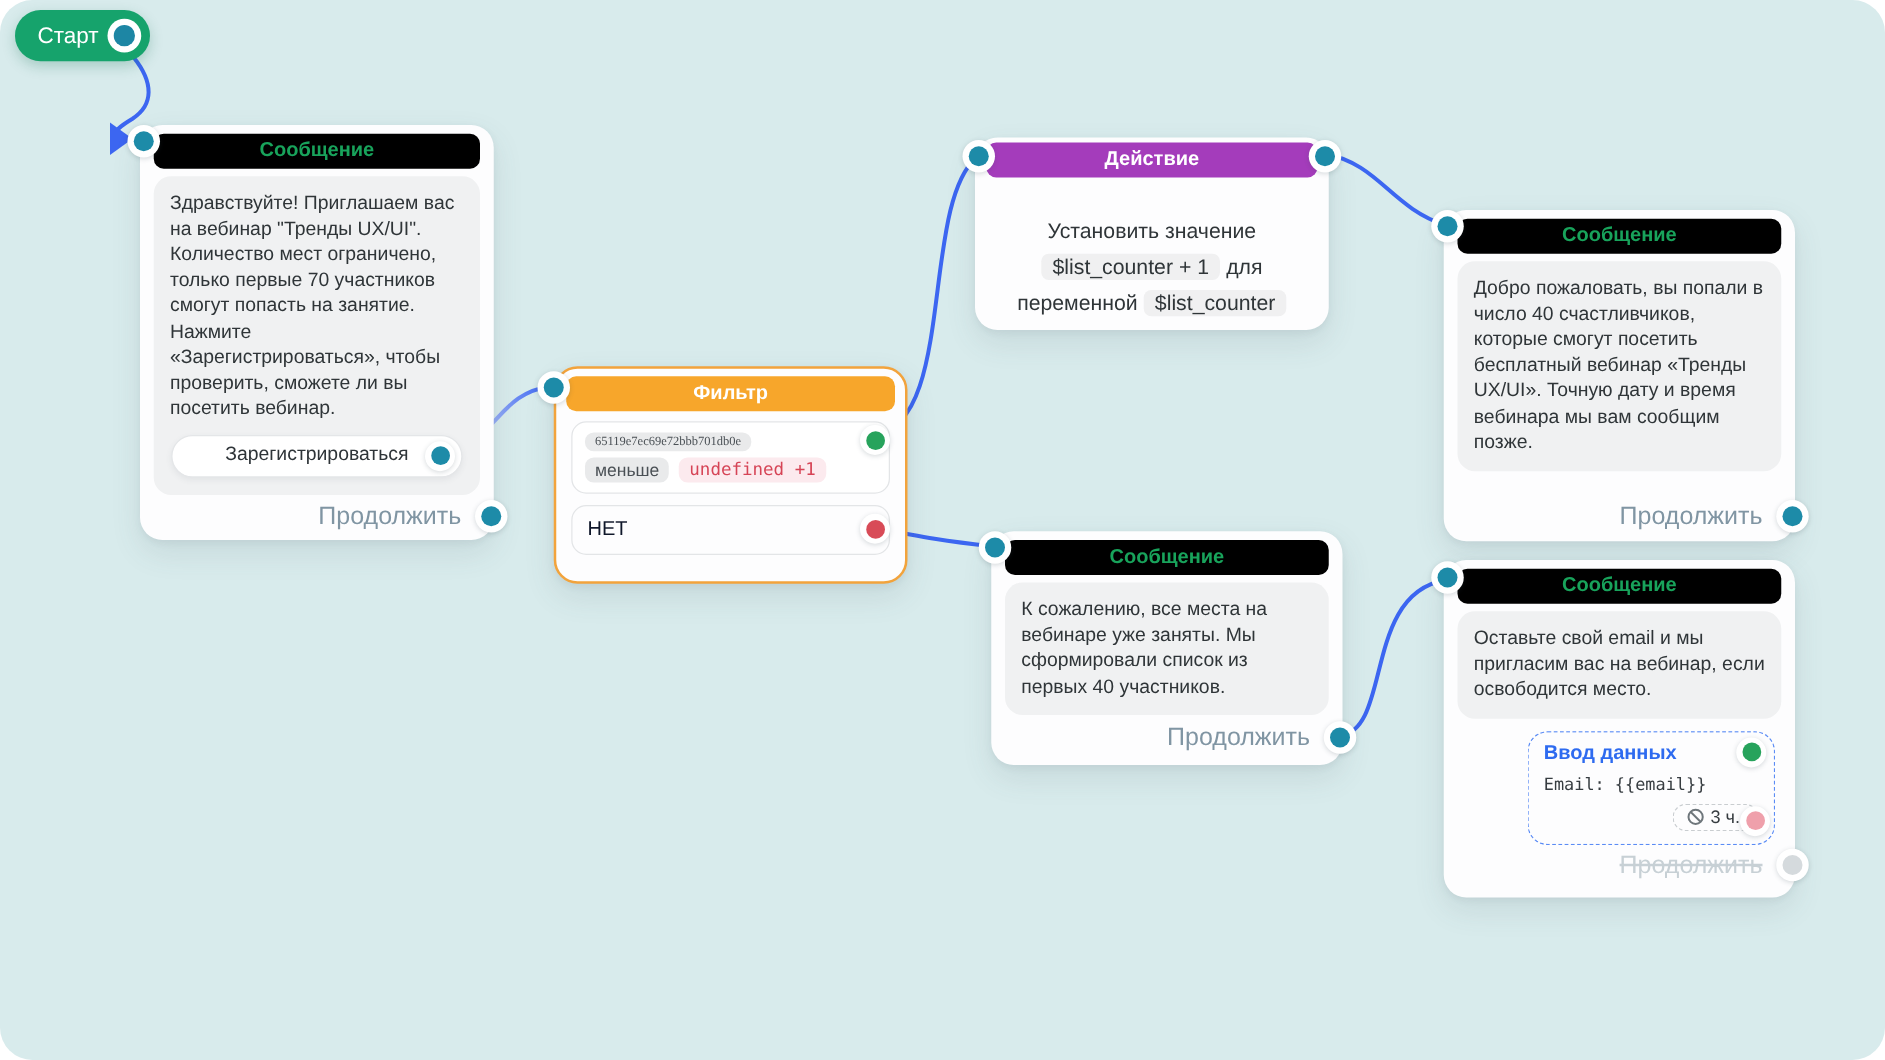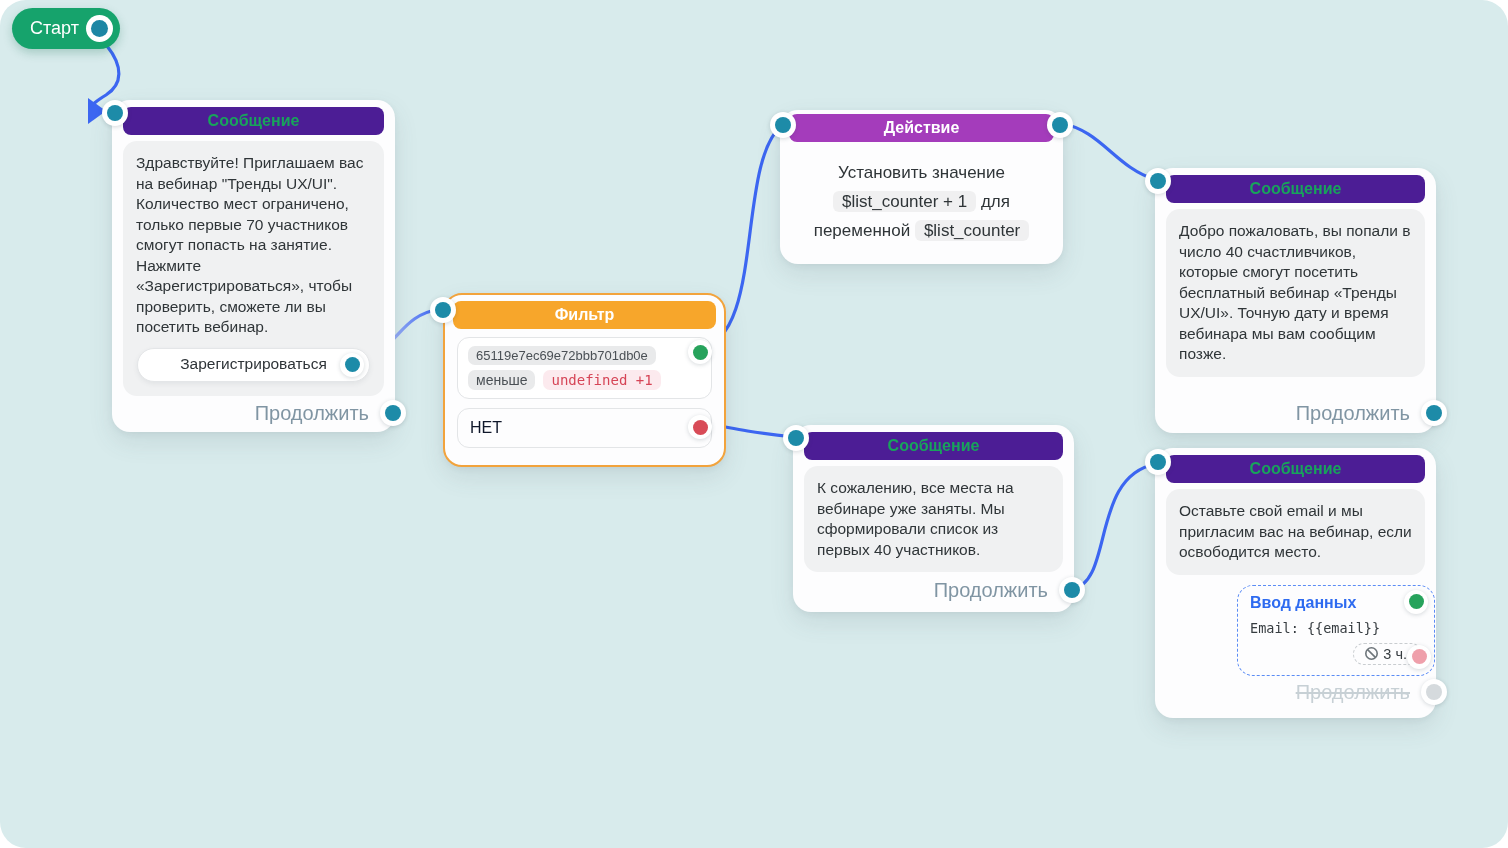--- a/index.html
+++ b/index.html
@@ -6,21 +6,21 @@
   .canvas{position:relative;width:1508px;height:848px;background:#d8ebec;border-radius:26px;overflow:hidden;}
 
   
   svg.edges{position:absolute;left:0;top:0;z-index:1;}
 
   
   .node{position:absolute;background:#fdfdfe;border-radius:18px;z-index:2;
         box-shadow:0 10px 24px rgba(70,90,100,.12),0 2px 6px rgba(70,90,100,.07);}
   .node-header{margin:7px 11px 0;height:28px;border-radius:8px;display:flex;align-items:center;justify-content:center;
                font-weight:bold;font-size:16px;}
-  .hdr-green{background:#4c1d95;color:#18a35b;}
+  .hdr-green{background:#000000;color:#18a35b;}
   .hdr-orange{background:#f7a62b;color:#ffffff;}
   .hdr-purple{background:#a43cbb;color:#ffffff;}
 
   .msg-body{margin:6px 11px 0;background:#f0f1f2;border-radius:14px;padding:12px 13px;
             font-size:15.5px;line-height:20.5px;color:#2f3538;}
   .reply-btn{margin:10px 1px 2px;background:#fff;border:1px solid #e4e6e8;border-radius:17px;height:32px;
              display:flex;align-items:center;justify-content:center;font-size:15.5px;color:#2e3438;
              position:relative;box-shadow:0 2px 5px rgba(60,80,90,.08);}
   .continue-row{position:absolute;right:26px;font-size:20px;color:#8095a3;line-height:26px;}
   .continue-row.disabled{color:#c7d0d5;text-decoration:line-through;}
@@ -41,32 +41,32 @@
   .start-port{position:absolute;right:7px;top:7px;width:27px;height:27px;background:#fff;border-radius:50%;}
   .start-port i{position:absolute;inset:5px;border-radius:50%;background:#1d86a4;}
 
   
   .filter-node{border:2px solid #f2a33c;border-radius:16px;}
   .filter-node .node-header{margin:6px 8px 0;}
   .cond-box{position:relative;margin:8px 12px 0;border:1.5px solid #e3e5e7;border-radius:12px;padding:8px 10px;background:#fff;}
   .cond-row{margin-top:5px;display:flex;gap:8px;align-items:center;}
   .cond-row:first-child{margin-top:0;}
   .pill{display:inline-block;background:#e9eaeb;border-radius:7px;padding:2px 8px;font-size:14px;color:#4a5055;}
-  .pill.mono{font-family:Liberation Sans, sans-serif;font-size:13px;}
+  .pill.mono{font-family:Liberation Serif, serif;font-size:10px;}
   .pill.err{background:#fceaee;color:#d64456;font-family:"DejaVu Sans Mono",monospace;font-size:14px;}
   .no-box{position:relative;margin:9px 12px 0;border:1.5px solid #e3e5e7;border-radius:12px;height:38px;
           display:flex;align-items:center;padding-left:12px;font-size:16px;color:#0f172a;}
 
   
   .action-node .node-header{margin:4px 9px 0;}
-  .action-body{margin-top:16px;text-align:center;font-size:17px;line-height:29px;color:#2f3538;padding:0 8px;}
+  .action-body{margin-top:28px;text-align:center;font-size:17px;line-height:29px;color:#2f3538;padding:0 8px;}
   .code-pill{background:#f0f0f1;border-radius:6px;padding:1px 9px;}
 
   
-  .input-block{position:relative;margin:10px 1px 0 auto;width:172px;border:1.5px dashed #5b8cf5;border-radius:16px;
+  .input-block{position:relative;margin:10px 16px 0 auto;width:172px;border:1.5px dashed #5b8cf5;border-radius:16px;
                padding:8px 12px 10px;}
   .input-title{color:#2e6bf0;font-weight:bold;font-size:16px;}
   .input-field{font-family:"DejaVu Sans Mono",monospace;font-size:13.5px;color:#363c40;margin-top:8px;}
   .timer-row{display:flex;justify-content:flex-end;margin-top:7px;}
   .timer-pill{position:relative;display:flex;align-items:center;gap:4px;border:1.5px dashed #c9cdd0;border-radius:14px;
               padding:2px 14px 2px 10px;font-size:14.5px;color:#363c40;}
 </style>
 </head>
 <body>
 

